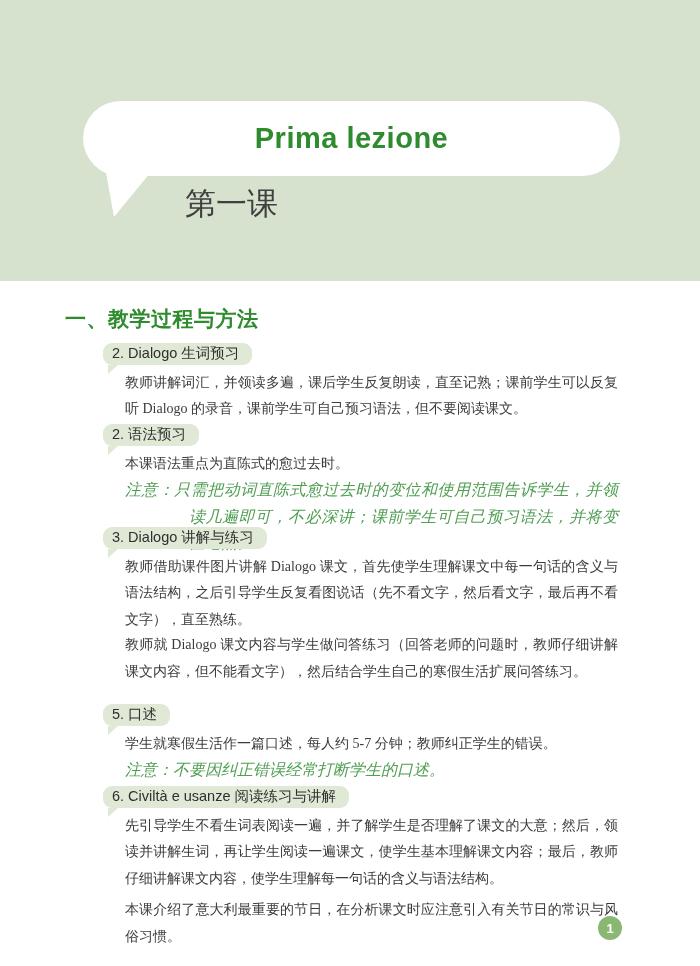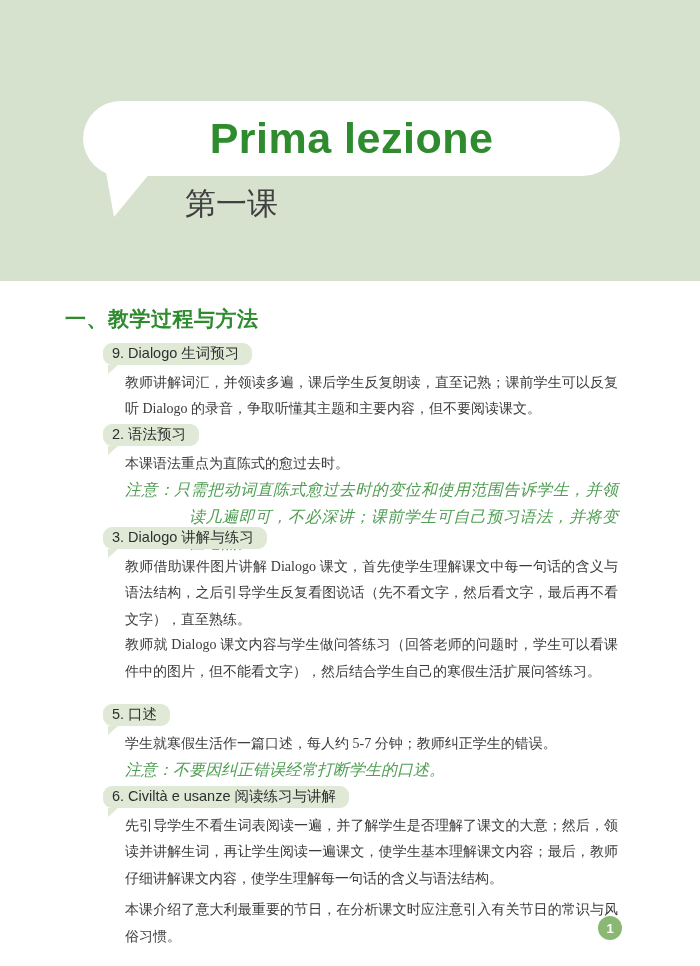--- a/index.html
+++ b/index.html
@@ -31,21 +31,21 @@
     justify-content: center;
   }
   .bubble-tail {
     position: absolute;
     left: 22px; top: 66px;
     width: 50px; height: 50px;
     background: #ffffff;
     clip-path: polygon(0 0, 100% 0, 18% 100%);
   }
   .lesson-title {
-    font-size: 43px;
+    font-size: 29px;
     font-weight: bold;
     letter-spacing: 0.5px;
     color: var(--accent, #2e8b2e);
   }
   .lesson-subtitle {
     position: absolute;
     left: 185px; top: 183px;
     font-size: 31px;
     font-weight: 400;
     color: #404040;
@@ -133,25 +133,25 @@
       <div class="lesson-title">Prima lezione</div>
     </div>
     <div class="lesson-subtitle">第一课</div>
   </div>
 
   <div class="section-heading">一、教学过程与方法</div>
 
   <div class="item item-1">
     <div class="badge-row">
       <span class="badge">
-        <span>9. Dialogo 生词预习</span>
-        <span class="badge-tail"></span>
-      </span>
-    </div>
-    <div class="para">教师讲解词汇，并领读多遍，课后学生反复朗读，直至记熟；课前学生可以反复听 Dialogo 的录音，争取听懂其主题和主要内容，但不要阅读课文。</div>
+        <span>2. Dialogo 生词预习</span>
+        <span class="badge-tail"></span>
+      </span>
+    </div>
+    <div class="para">教师讲解词汇，并领读多遍，课后学生反复朗读，直至记熟；课前学生可以反复听 Dialogo 的录音，课前学生可自己预习语法，但不要阅读课文。</div>
   </div>
 
   <div class="item item-2">
     <div class="badge-row">
       <span class="badge">
         <span>2. 语法预习</span>
         <span class="badge-tail"></span>
       </span>
     </div>
     <div class="para">本课语法重点为直陈式的愈过去时。</div>
@@ -162,21 +162,21 @@
     <div class="badge-row">
       <span class="badge">
         <span>3. Dialogo 讲解与练习</span>
         <span class="badge-tail"></span>
       </span>
     </div>
     <div class="para">教师借助课件图片讲解 Dialogo 课文，首先使学生理解课文中每一句话的含义与语法结构，之后引导学生反复看图说话（先不看文字，然后看文字，最后再不看文字），直至熟练。</div>
   </div>
 
   <div class="item item-4">
-    <div class="para">教师就 Dialogo 课文内容与学生做问答练习（回答老师的问题时，学生可以看课件中的图片，但不能看文字），然后结合学生自己的寒假生活扩展问答练习。</div>
+    <div class="para">教师就 Dialogo 课文内容与学生做问答练习（回答老师的问题时，教师仔细讲解课文内容，但不能看文字），然后结合学生自己的寒假生活扩展问答练习。</div>
   </div>
 
   <div class="item item-5">
     <div class="badge-row">
       <span class="badge">
         <span>5. 口述</span>
         <span class="badge-tail"></span>
       </span>
     </div>
     <div class="para">学生就寒假生活作一篇口述，每人约 5-7 分钟；教师纠正学生的错误。</div>

